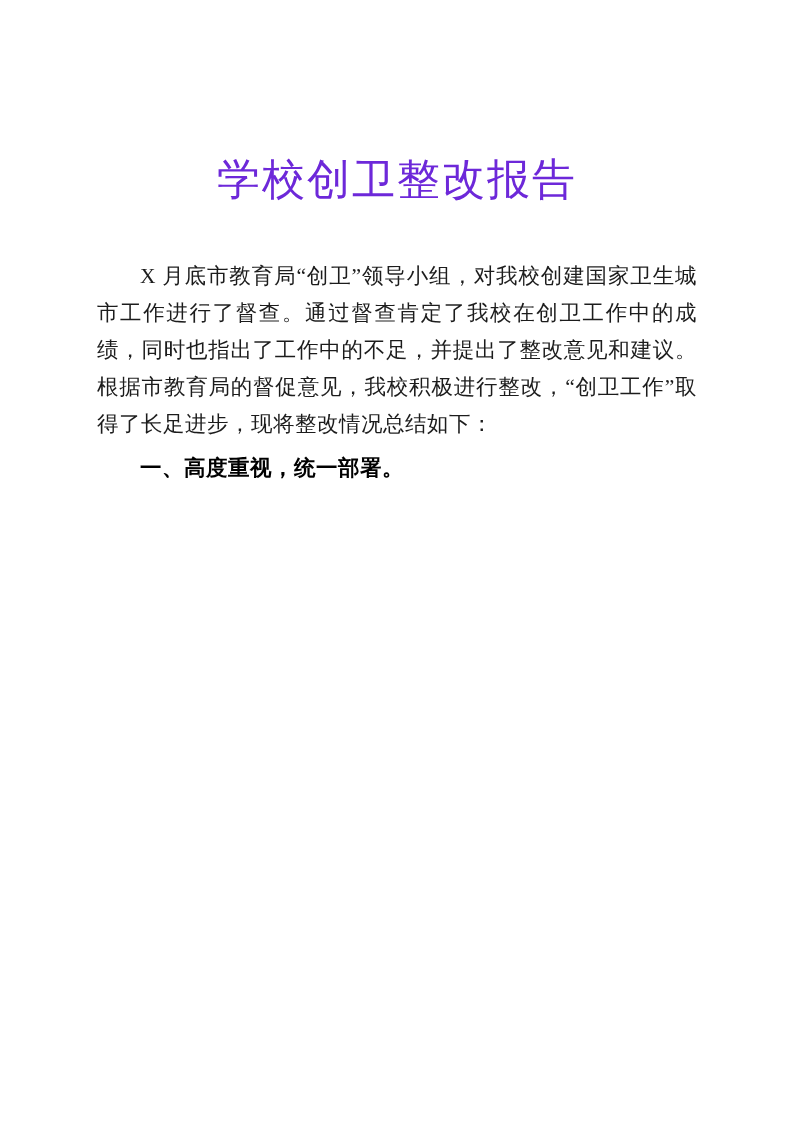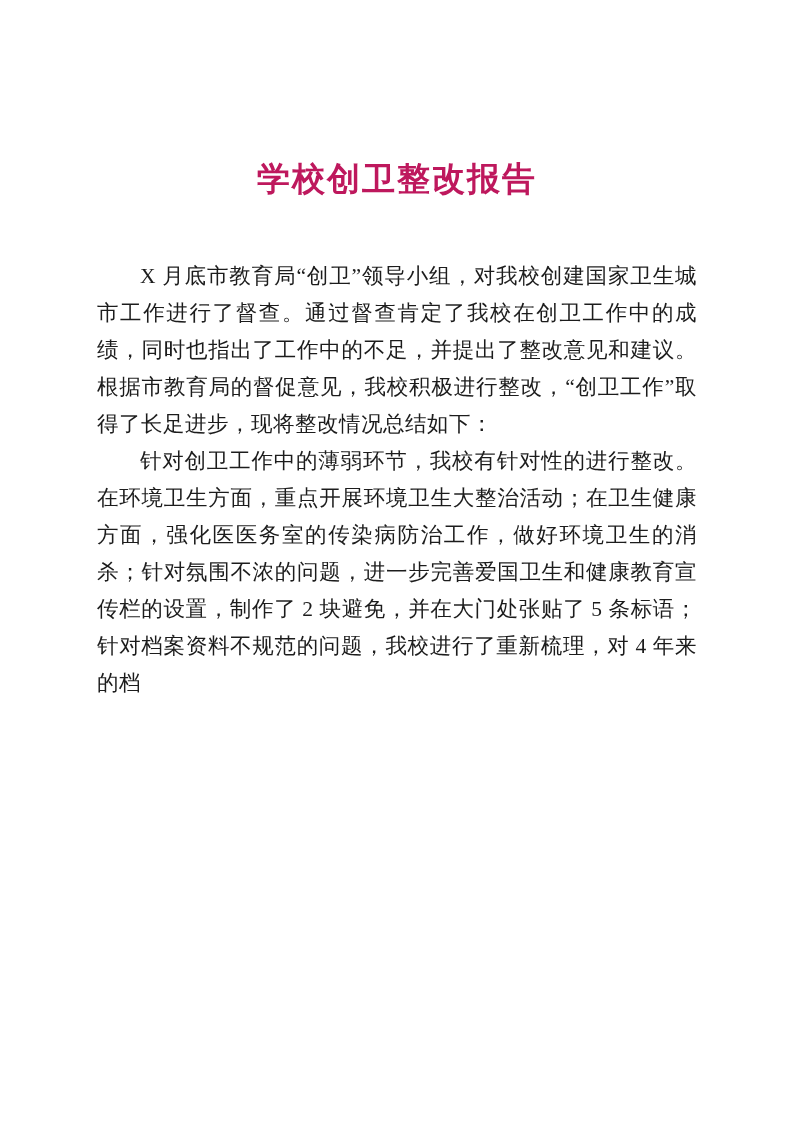--- a/index.html
+++ b/index.html
@@ -17,26 +17,26 @@
     box-sizing: border-box;
     width: 793px;
     height: 1122px;
     background: #ffffff;
     padding: 158px 96px 0 97px;
     font-family: "Liberation Serif", "DejaVu Serif", serif;
     color: #1c1c1c;
   }
   .doc-title {
     font-family: "Liberation Sans", "DejaVu Sans", sans-serif;
-    font-weight: 700;
-    font-size: 33px;
+    font-weight: 400;
+    font-size: 43px;
     line-height: 42px;
     letter-spacing: 2px;
     text-align: center;
-    color: #be185d;
+    color: #6d28d9;
     margin: 0 0 58px 0;
   }
   p.body-para {
     font-size: 21.5px;
     line-height: 37px;
     letter-spacing: 0.5px;
     text-align: justify;
     text-indent: 43px;
     margin: 0;
     word-break: break-all;
@@ -55,17 +55,17 @@
   }
 </style>
 </head>
 <body>
 
 <div class="page">
   <h1 class="doc-title">学校创卫整改报告</h1>
 
   <p class="body-para">X 月底市教育局“创卫”领导小组，对我校创建国家卫生城市工作进行了督查。通过督查肯定了我校在创卫工作中的成绩，同时也指出了工作中的不足，并提出了整改意见和建议。根据市教育局的督促意见，我校积极进行整改，“创卫工作”取得了长足进步，现将整改情况总结如下：</p>
 
+  <h2 class="section-heading">一、高度重视，统一部署。</h2>
 
 
 
-  <p class="body-para">针对创卫工作中的薄弱环节，我校有针对性的进行整改。在环境卫生方面，重点开展环境卫生大整治活动；在卫生健康方面，强化医医务室的传染病防治工作，做好环境卫生的消杀；针对氛围不浓的问题，进一步完善爱国卫生和健康教育宣传栏的设置，制作了 2 块避免，并在大门处张贴了 5 条标语；针对档案资料不规范的问题，我校进行了重新梳理，对 4 年来的档</p>
 </div>
 
 </body></html>

